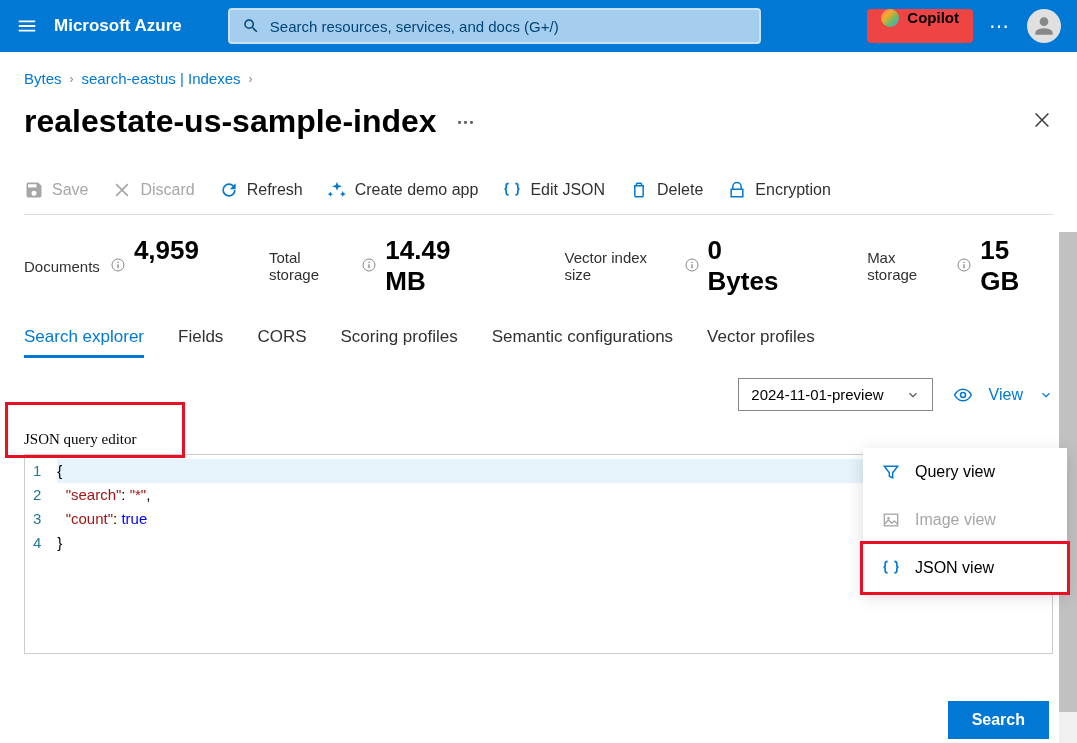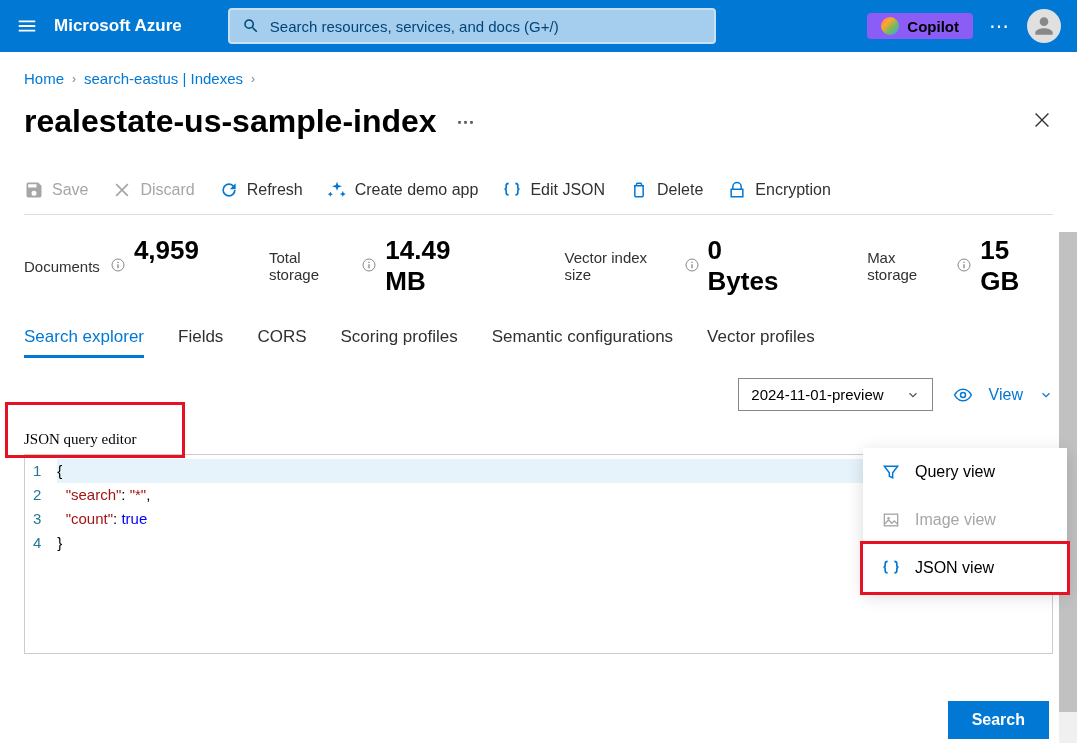--- a/index.html
+++ b/index.html
@@ -32,21 +32,21 @@
     .brand {
       color: white;
       font-size: 17px;
       font-weight: 600;
     }
     .search-container {
       flex: none;
       margin-left: 30px;
     }
     .search-box {
-      width: 488px;
+      width: 533px;
       height: 36px;
       background: #a5cded;
       border: 2px solid #c7e0f4;
       border-radius: 4px;
       display: flex;
       align-items: center;
       padding: 0 12px;
       gap: 10px;
     }
     .search-box input {
@@ -60,27 +60,26 @@
     .search-box input::placeholder {
       color: #004578;
     }
     .header-right {
       margin-left: auto;
       display: flex;
       align-items: center;
       gap: 16px;
     }
     .copilot-btn {
-      background: #8b5cf6;
+      background: #ef4444;
       border: none;
       border-radius: 4px;
-      height: 26px;
+      height: 34px;
       padding: 0 14px;
       display: flex;
-      align-items: center;
       gap: 8px;
       font-size: 15px;
       font-weight: 600;
       cursor: pointer;
     }
     .copilot-icon {
       width: 18px;
       height: 18px;
       background: linear-gradient(135deg, #ff6b9d 0%, #ffa726 33%, #66bb6a 66%, #42a5f5 100%);
       border-radius: 50%;
@@ -376,21 +375,21 @@
       <svg width="26" height="26" viewBox="0 0 24 24">
           <path d="M12 12c2.21 0 4-1.79 4-4s-1.79-4-4-4-4 1.79-4 4 1.79 4 4 4zm0 2c-2.67 0-8 1.34-8 4v2h16v-2c0-2.66-5.33-4-8-4z"></path>
         </svg>
     </div>
   </div>
 </div>
 
 <div class="content">
 
   <div class="breadcrumb">
-    <a>Home</a>
+    <a>Bytes</a>
     <span class="chev">›</span>
     <a>search-eastus | Indexes</a>
     <span class="chev">›</span>
   </div>
 
   <div class="title-row">
     <div class="page-title">
       <span>realestate-us-sample-index</span>
       <span class="title-dots">⋯</span>
     </div>

